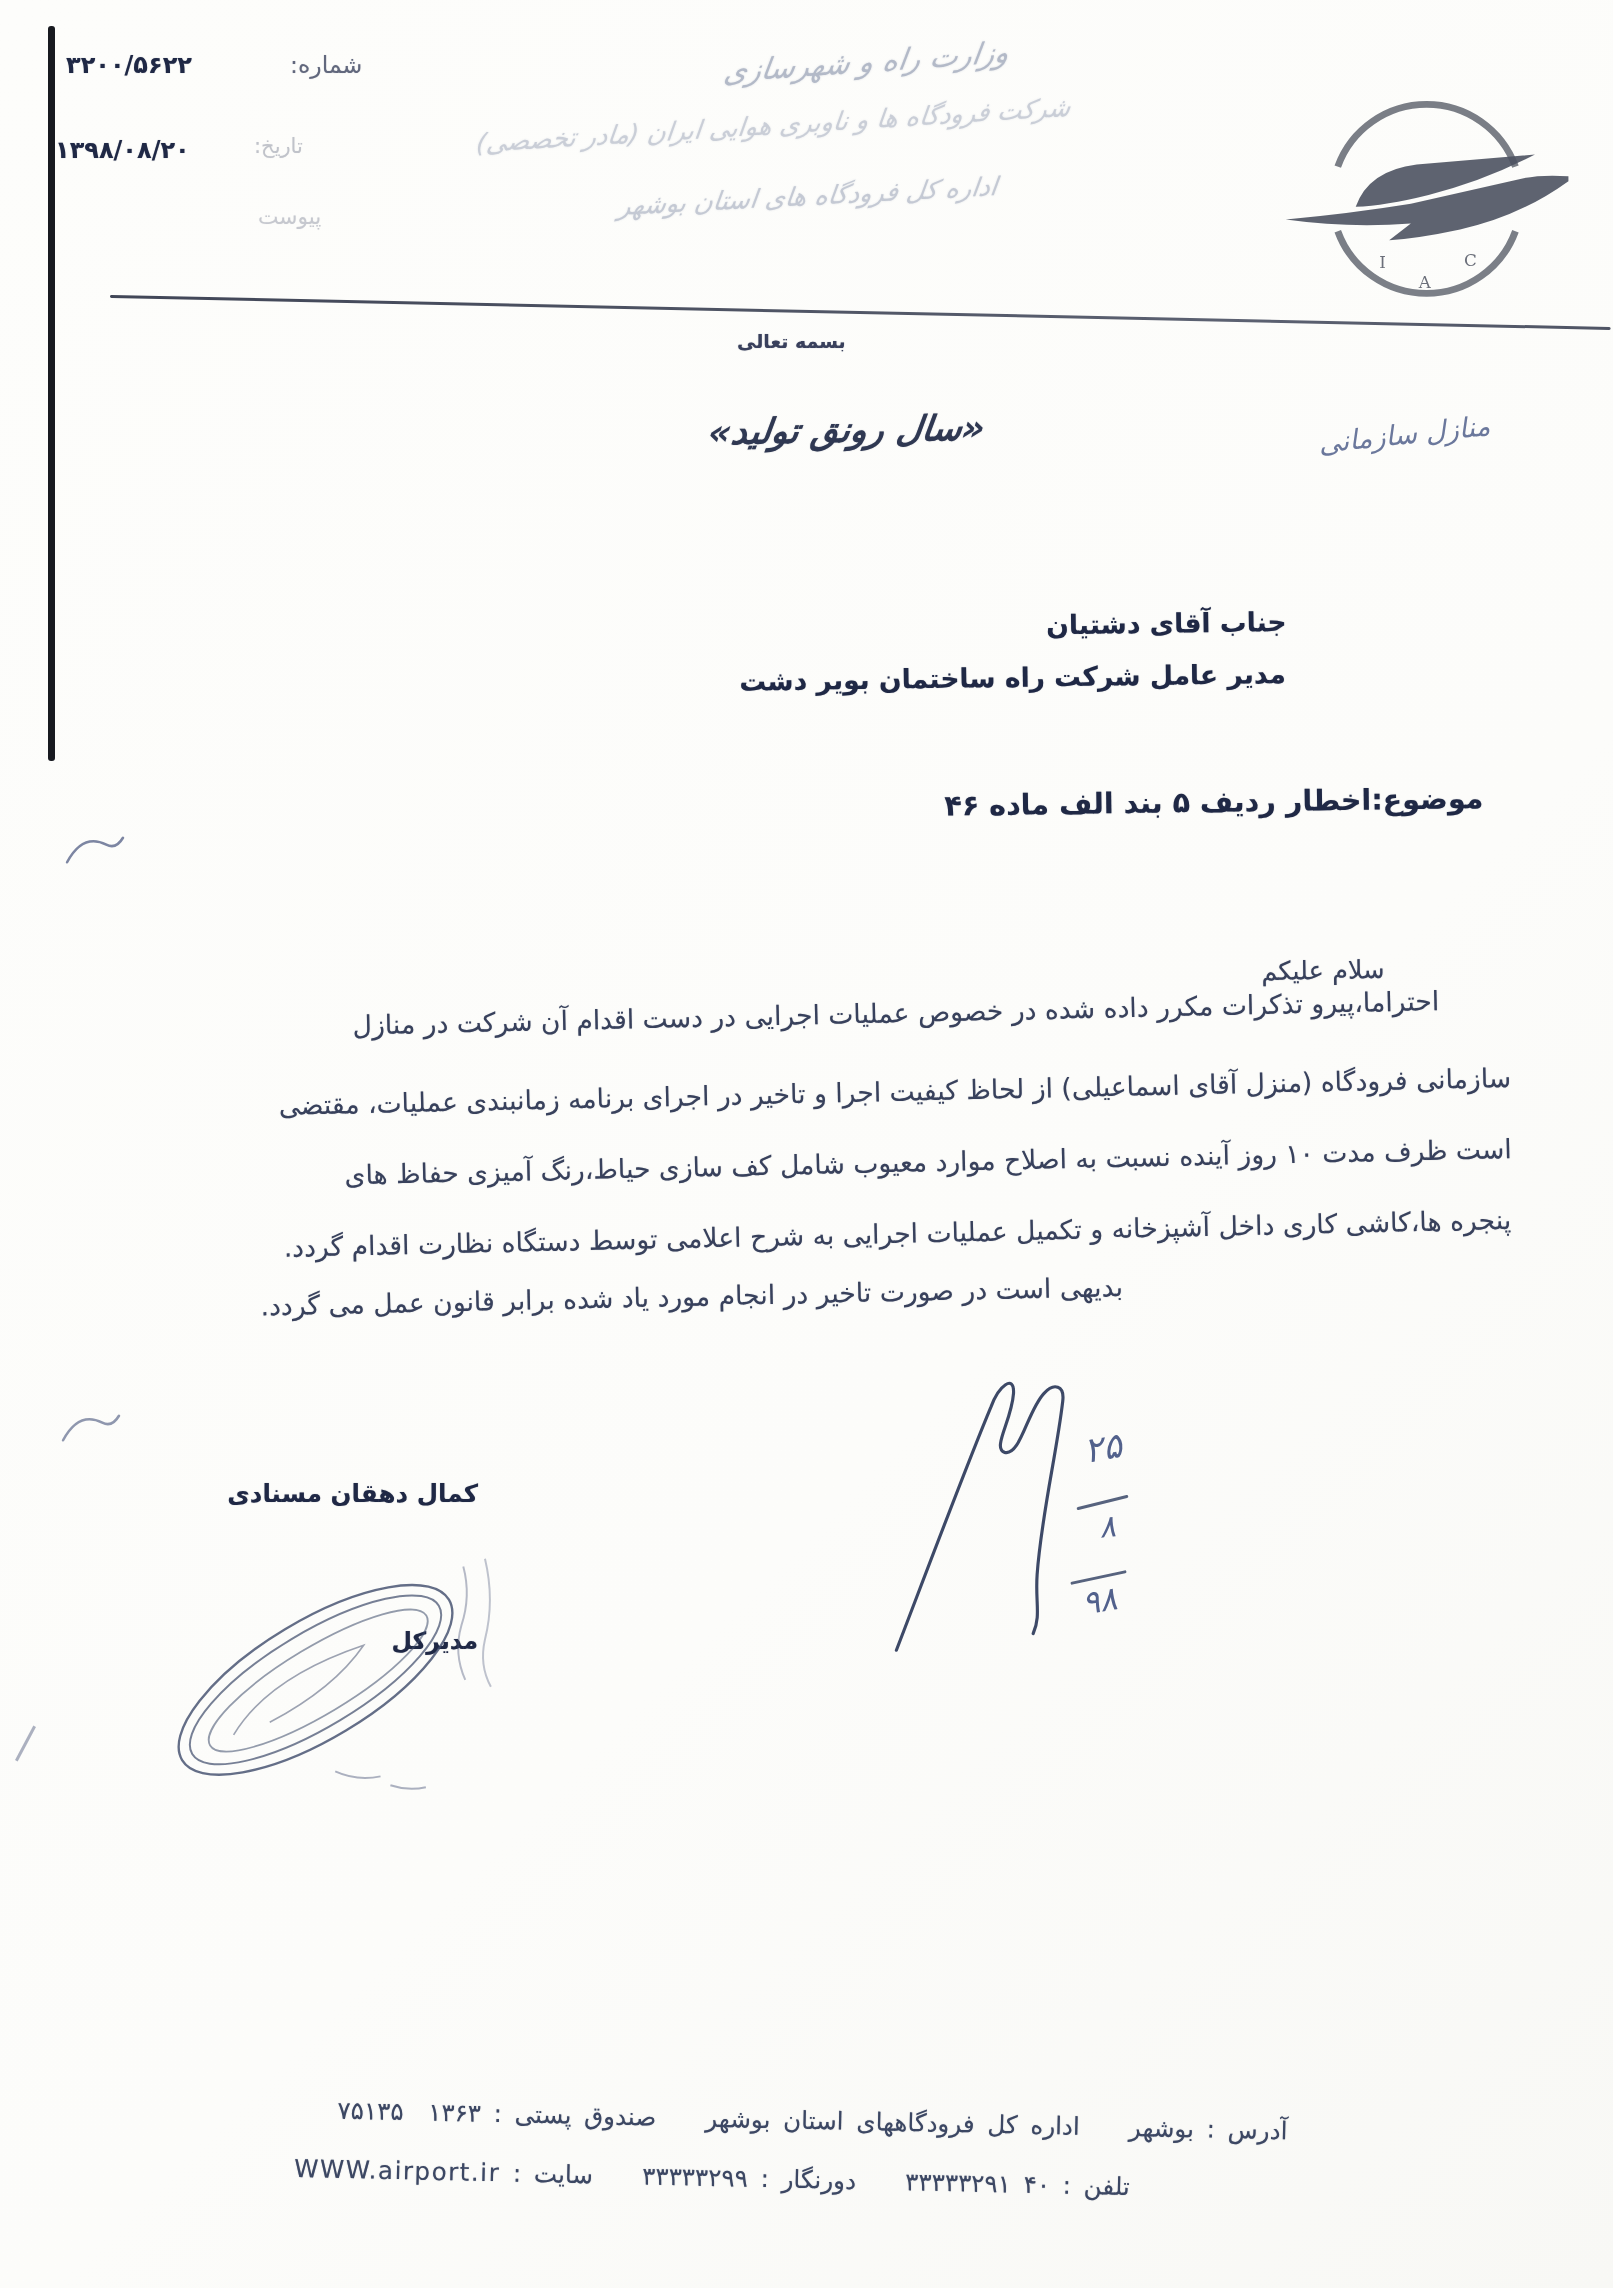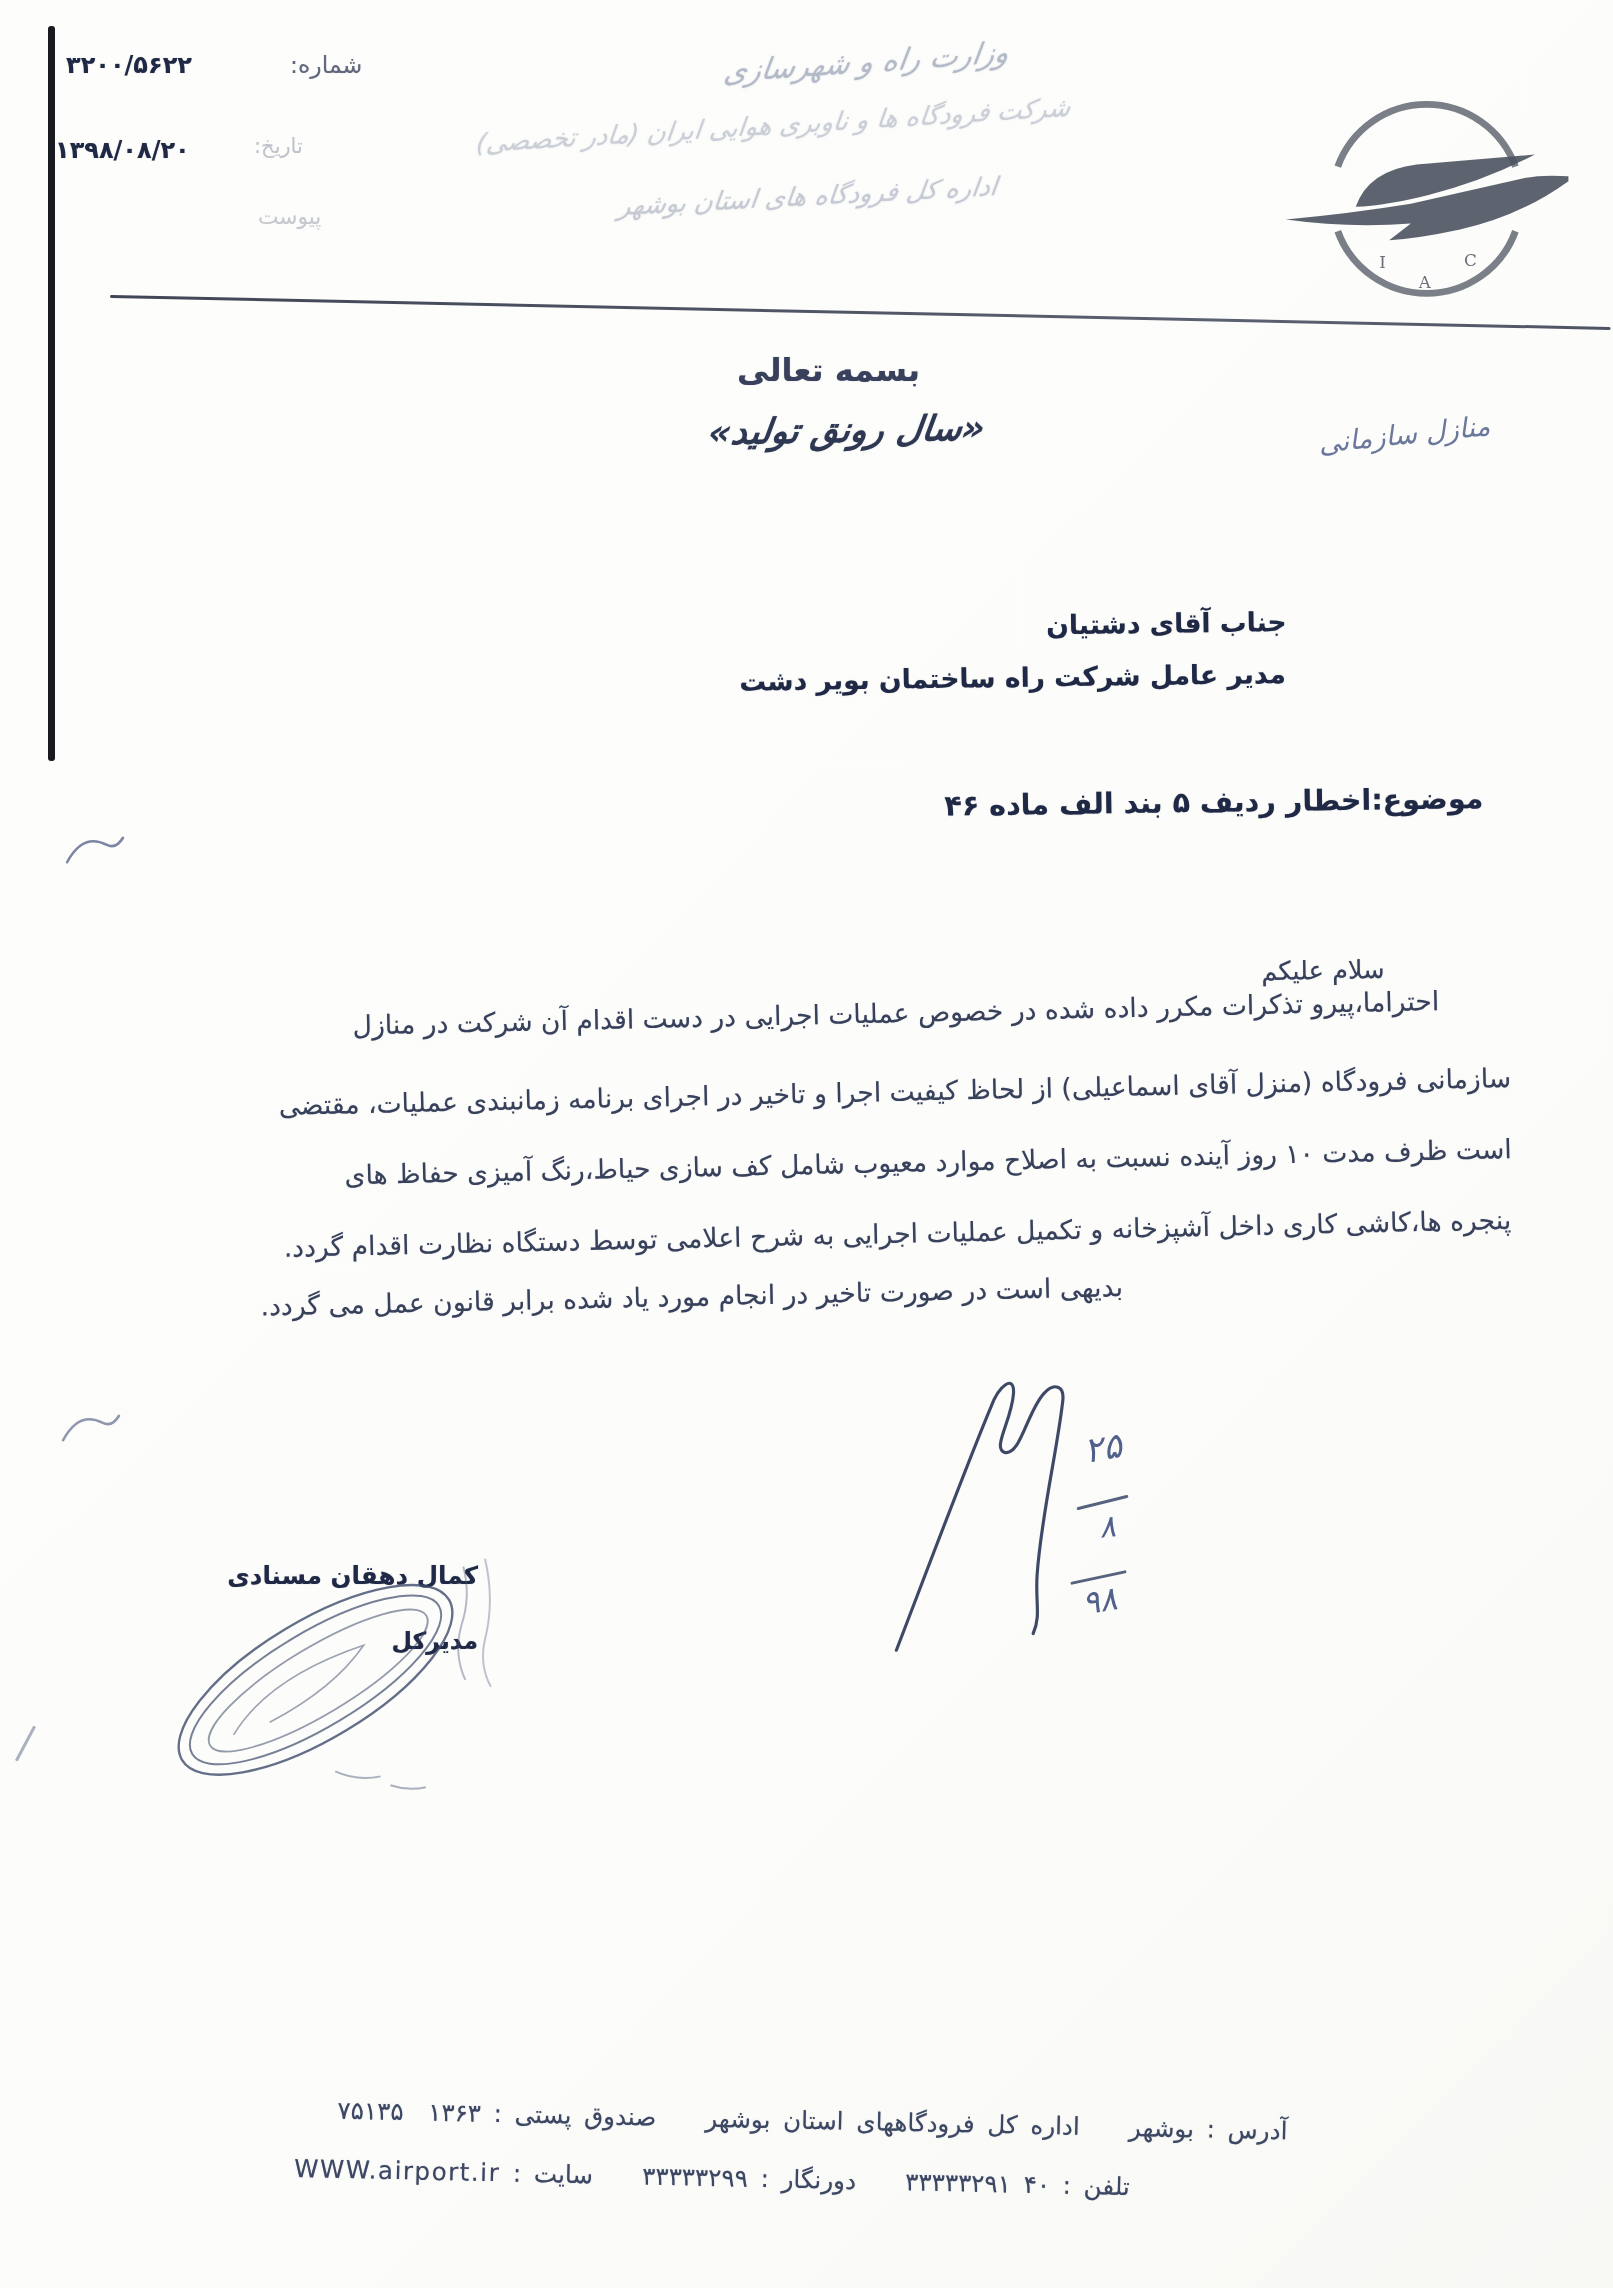--- a/index.html
+++ b/index.html
@@ -65,21 +65,21 @@
     </g>
     <path d="M 86,150 Q 99,113 148,107 L 268,97 Q 216,124 160,138 Q 116,149 86,150 Z" fill="#4d5260" opacity=".9"></path>
     <path d="M 15,163 Q 80,157 142,147 L 252,122 Q 272,117 302,119 L 302,124 Q 252,160 192,173 Q 150,182 120,184 L 142,167 Q 80,172 15,163 Z" fill="#4d5260" opacity=".9"></path>
     <text x="110" y="212" font-size="17" fill="#6b6f7a" font-family="DejaVu Serif, serif">I</text>
     <text x="150" y="232" font-size="17" fill="#6b6f7a" font-family="DejaVu Serif, serif">A</text>
     <text x="196" y="210" font-size="17" fill="#6b6f7a" font-family="DejaVu Serif, serif">C</text>
   </svg>
 
   <div class="abs rule"></div>
 
-  <div class="abs rtl print bold" style="left:737px;top:351px;font-size:32px;color:#39405c;">بسمه تعالی</div>
+  <div class="abs rtl print bold" style="left:737px;top:330px;font-size:19px;color:#39405c;">بسمه تعالی</div>
   <div class="abs rtl" style="left:709px;top:410px;font-size:35px;font-weight:700;font-style:italic;color:#2f3852;transform:skewX(-8deg) rotate(-1deg);text-shadow:0 0 1px rgba(47,56,82,.5);">«سال رونق تولید»</div>
 
   <div class="abs rtl hand" style="left:1318px;top:418px;font-size:27.6px;letter-spacing:2px;opacity:.85;transform:rotate(-6deg);">منازل سازمانی</div>
 
   <div class="abs rtl print bold" style="right:328px;top:606px;font-size:26.6px;transform:rotate(-0.8deg);transform-origin:100% 0;">جناب آقای دشتیان</div>
   <div class="abs rtl print bold" style="right:328px;top:658px;font-size:26.6px;transform:rotate(-0.8deg);transform-origin:100% 0;">مدیر عامل شرکت راه ساختمان بویر دشت</div>
 
   <div class="abs rtl print bold" style="right:131px;top:781px;font-size:28.6px;transform:rotate(-0.8deg);transform-origin:100% 0;">موضوع:اخطار ردیف ۵ بند الف ماده ۴۶</div>
 
   <div class="abs rtl print" style="right:230px;top:954px;font-size:25.6px;color:#38415c;transform:rotate(-1deg);transform-origin:100% 0;">سلام علیکم</div>
@@ -92,21 +92,21 @@
   <svg class="abs" style="left:847px;top:1350px;" width="335" height="315" viewBox="0 0 340 320">
     <path d="M 50,305 C 75,240 120,120 146,58 C 154,36 170,24 169,44 C 167,72 147,100 160,104 C 176,108 183,62 200,44 C 210,33 221,36 219,52 C 213,104 197,170 193,228 C 191,256 197,270 189,288" stroke="#2d3a5a" stroke-width="3.2" fill="none" opacity=".92" stroke-linecap="round"></path>
   </svg>
 
   <div class="abs hand" style="left:1084px;top:1428px;font-size:35px;transform:rotate(-10deg);">۲۵</div>
   <div class="abs stroke" style="left:1076px;top:1501px;width:53px;transform:rotate(-14deg);"></div>
   <div class="abs hand" style="left:1099px;top:1509px;font-size:30.5px;transform:rotate(-6deg);">۸</div>
   <div class="abs stroke" style="left:1070px;top:1576px;width:57px;transform:rotate(-12deg);"></div>
   <div class="abs hand" style="left:1082px;top:1582px;font-size:32.5px;transform:rotate(-10deg);">۹۸</div>
 
-  <div class="abs rtl print bold" style="left:311px;top:1561px;width:167px;text-align:center;font-size:24.6px;">کمال دهقان مسنادی</div>
+  <div class="abs rtl print bold" style="left:311px;top:1479px;width:167px;text-align:center;font-size:24.6px;">کمال دهقان مسنادی</div>
   <div class="abs rtl print bold" style="left:311px;top:1627px;width:167px;text-align:right;font-size:23.6px;">مدیرکل</div>
 
   <svg class="abs" style="left:138px;top:1537px;" width="424" height="266" viewBox="0 0 430 270">
     <g transform="rotate(-31 180 145)" stroke="#3d4a6a" fill="none">
       <ellipse cx="180" cy="145" rx="158" ry="60" stroke-width="2.4" opacity=".8"></ellipse>
       <ellipse cx="180" cy="145" rx="146" ry="48" stroke-width="2" opacity=".7"></ellipse>
       <ellipse cx="182" cy="147" rx="128" ry="34" stroke-width="1.8" opacity=".55"></ellipse>
       <path d="M 80,150 Q 140,118 240,140 Q 192,162 118,158" stroke-width="1.6" opacity=".5"></path>
     </g>
     <path d="M 330,30 q 8,30 -2,60 q -8,28 4,55" stroke="#4a5578" stroke-width="2" fill="none" opacity=".4"></path>

